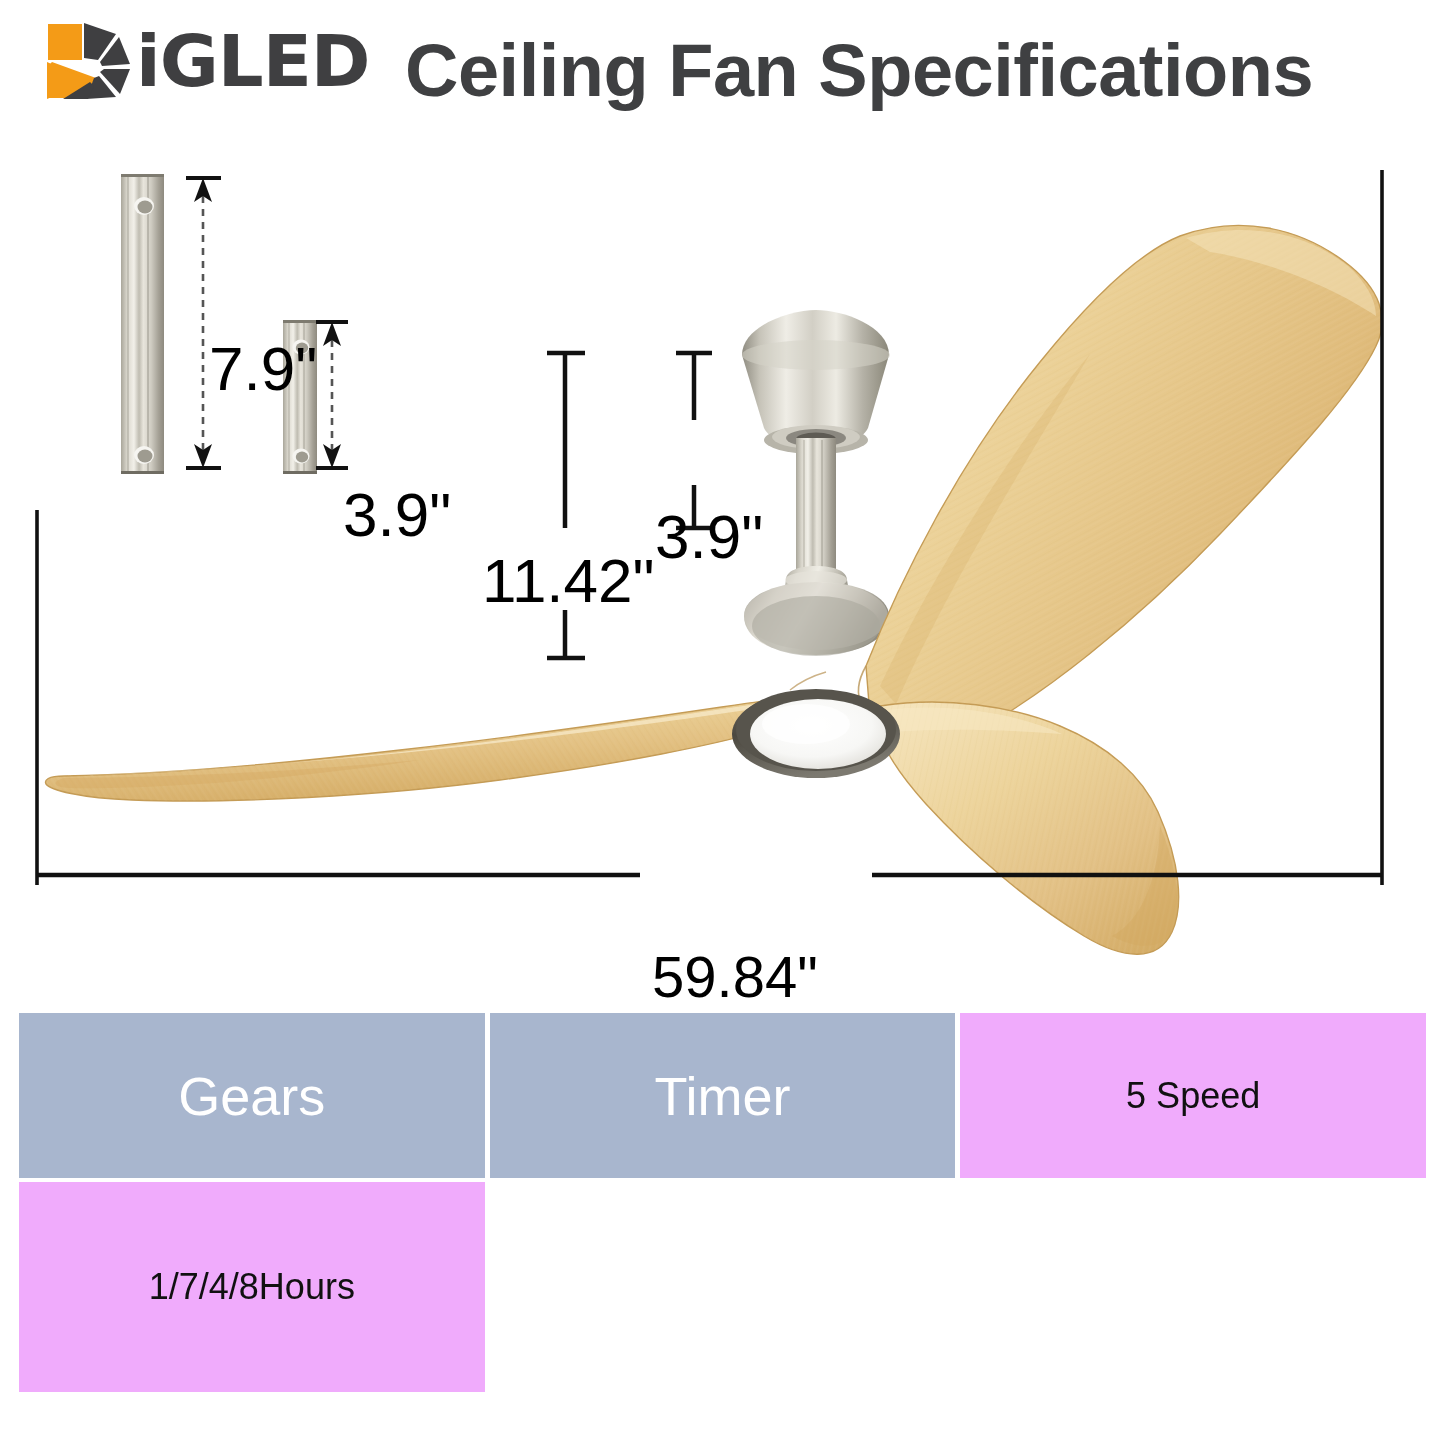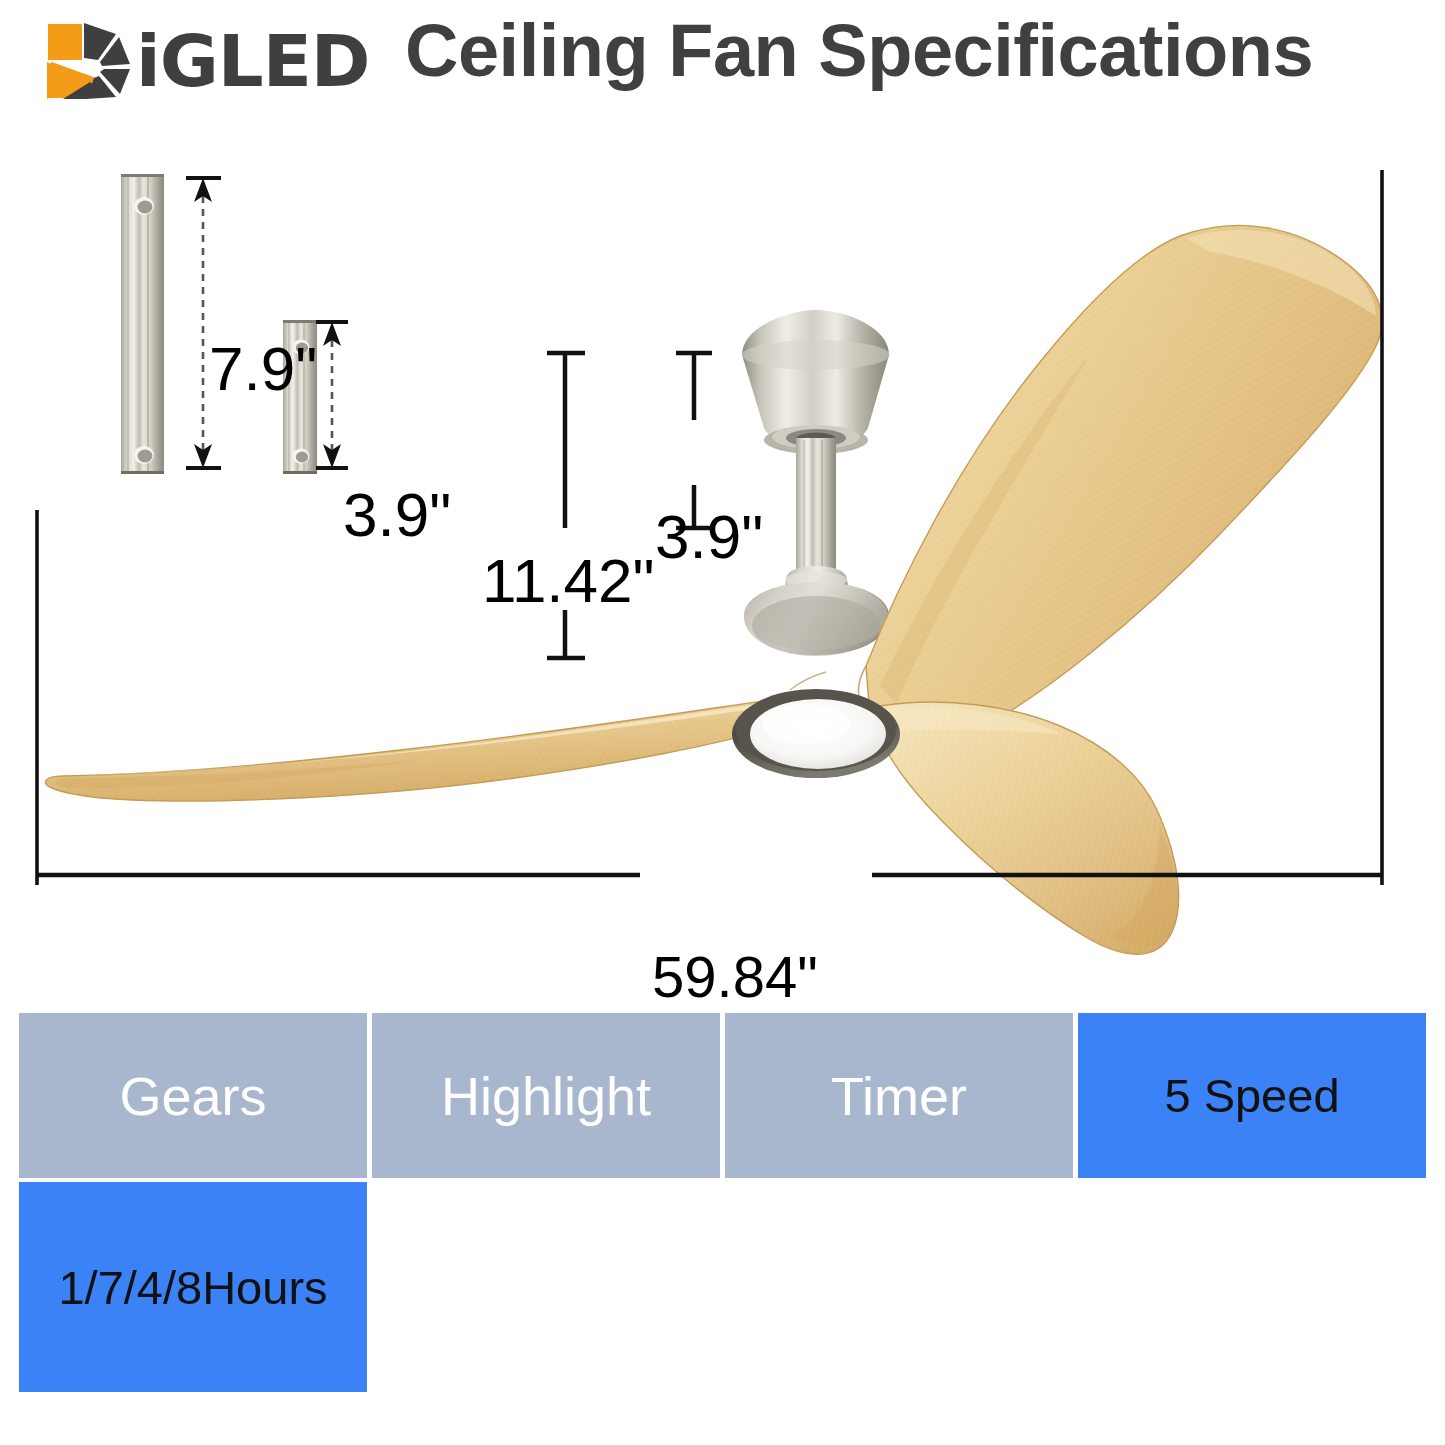--- a/index.html
+++ b/index.html
@@ -40,21 +40,21 @@
     font-size: 72px;
     font-weight: bold;
     color: #3f3f41;
     letter-spacing: -1px;
     line-height: 1;
     margin-left: 2px;
     font-family: "DejaVu Sans", sans-serif;
   }
   .title {
     position: absolute;
-    left: 405px; top: 8px;
+    left: 405px; top: 28px;
     font-size: 74px;
     font-weight: bold;
     color: #3f4042;
     letter-spacing: -0.5px;
     white-space: nowrap;
     font-family: "Liberation Sans", sans-serif;
   }
 
   
   .diagram {
@@ -77,42 +77,42 @@
   .dim-1142 { left: 482px; top: 440px; font-size: 62px; }
   .dim-39b  { left: 655px; top: 396px; font-size: 62px; }
   .dim-5984 { left: 652px; top: 838px; font-size: 58px; }
 
   
   .spec-table {
     position: absolute;
     left: 19px; top: 1013px;
     width: 1407px; height: 375px;
     display: grid;
-    grid-template-columns: repeat(4, 1fr);
+    grid-template-columns: repeat(3, 1fr);
     grid-template-rows: 165px 210px;
     gap: 4px 5px;
     background: #ffffff;
   }
   .th {
     background: #a8b6ce;
     color: #ffffff;
     display: flex;
     align-items: center;
     justify-content: center;
     font-size: 54px;
     font-family: "Liberation Sans", sans-serif;
     letter-spacing: 0px;
   }
   .td {
-    background: #3b82f6;
+    background: #f0abfc;
     color: #111111;
     display: flex;
     align-items: center;
     justify-content: center;
-    font-size: 47px;
+    font-size: 36px;
     font-family: "Liberation Sans", sans-serif;
   }
 </style>
 </head>
 <body>
 
 <div id="page">
 
   <div class="header">
 
@@ -387,20 +387,19 @@
 
     <span class="dim-label dim-79">7.9"</span>
     <span class="dim-label dim-39a">3.9"</span>
     <span class="dim-label dim-1142">11.42"</span>
     <span class="dim-label dim-39b">3.9"</span>
     <span class="dim-label dim-5984">59.84"</span>
   </div>
 
   <div class="spec-table">
     <div class="th">Gears</div>
-    <div class="th">Highlight</div>
     <div class="th">Timer</div>
 
     <div class="td">5 Speed</div>
     <div class="td">1/7/4/8Hours</div>
   </div>
 
 </div>
 
 </body></html>

